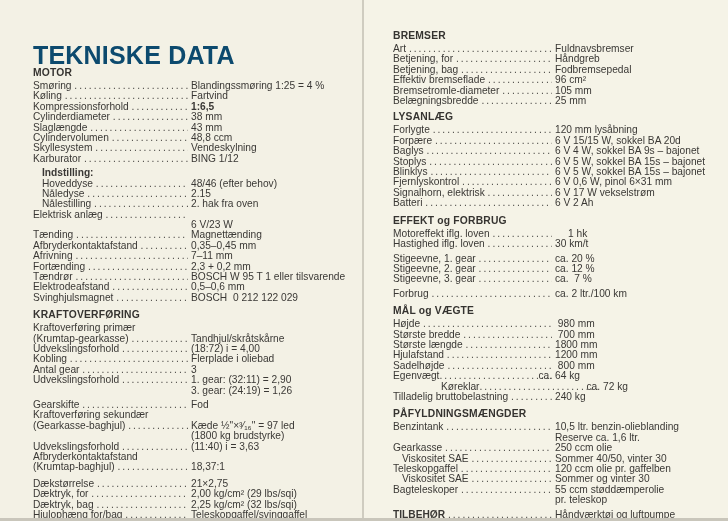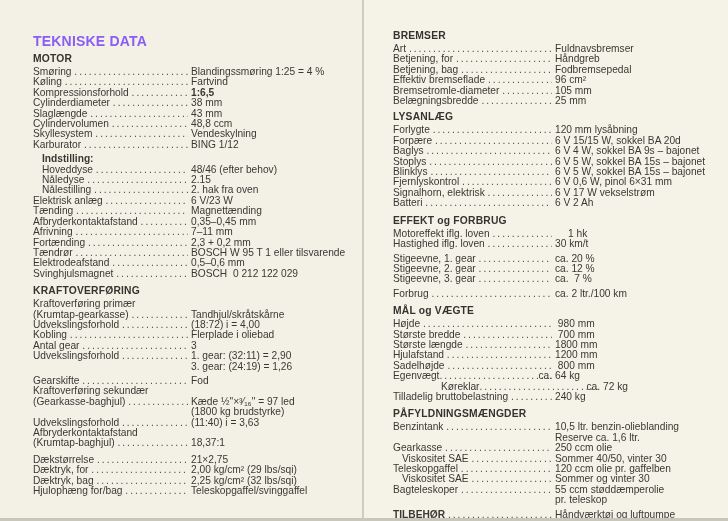--- a/index.html
+++ b/index.html
@@ -13,21 +13,21 @@
   .page { position:absolute; top:0; height:518px; }
   .page.left { left:0; width:363px; background:#f3f1e5; }
   .page.right { left:364px; width:364px; background:#f5f3e7; }
   .spine { position:absolute; left:362px; top:0; width:2px; height:518px; background:#cfccc0; }
   .bottom-edge { position:absolute; left:0; top:518px; width:728px; height:3px; background:#c9c6bb; }
 
   .content { position:absolute; }
   .left .content { left:33px; top:30px; width:320px; }
   .right .content { left:29px; top:30px; width:330px; }
 
-  .big-title { font-size:14px; font-weight:bold; color:#8b5cf6; letter-spacing:0.2px; line-height:22px; margin:0 0 1px 0; }
+  .big-title { font-size:25px; font-weight:bold; color:#0c4a6e; letter-spacing:0.2px; line-height:22px; margin:14px 0 1px 0; }
   .sec { font-size:10.3px; font-weight:bold; color:#353330; line-height:12px; margin:0 0 2px 0; letter-spacing:0.2px; }
   .row { display:flex; font-size:10.2px; line-height:10.4px; white-space:nowrap; }
   .lbl { overflow:hidden; position:relative; flex:none; }
   .left .lbl { width:155px; }
   .right .lbl { width:159px; }
   .dots { letter-spacing:2px; color:#4a4845; }
   .val { flex:none; padding-left:3px; }
   .indent1 { padding-left:9px; }
   .indent-bold { font-weight:bold; }
   .gap4 { height:4px; }
@@ -91,21 +91,21 @@
             <span class="val" style="white-space: pre;">2.15</span>
           </div>
           <div class="row">
             <span class="lbl"><span class="indent1">Nålestilling</span> <span class="dots">........................................</span></span>
             <span class="val" style="white-space: pre;">2. hak fra oven</span>
           </div>
         </div>
       <div>
           <div class="row">
             <span class="lbl"><span>Elektrisk anlæg</span> <span class="dots">........................................</span></span>
-            <span class="val" style="white-space: pre;">6 V/23 W</span>
+            <span class="val" style="white-space: pre; margin-top: 10px;">6 V/23 W</span>
           </div>
           <div class="row">
             <span class="lbl"><span>Tænding</span> <span class="dots">........................................</span></span>
             <span class="val" style="white-space: pre;">Magnettænding</span>
           </div>
           <div class="row">
             <span class="lbl"><span>Afbryderkontaktafstand</span> <span class="dots">........................................</span></span>
             <span class="val" style="white-space: pre;">0,35–0,45 mm</span>
           </div>
           <div class="row">

